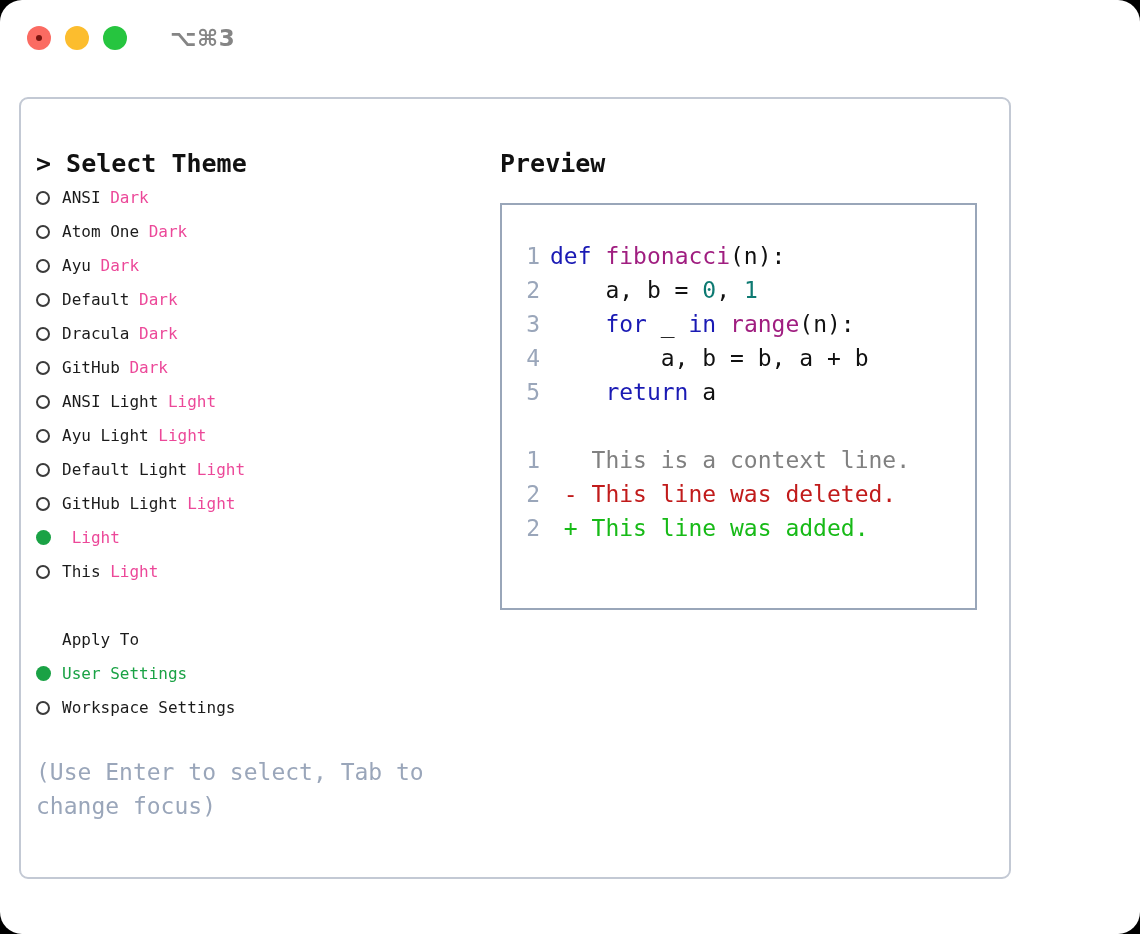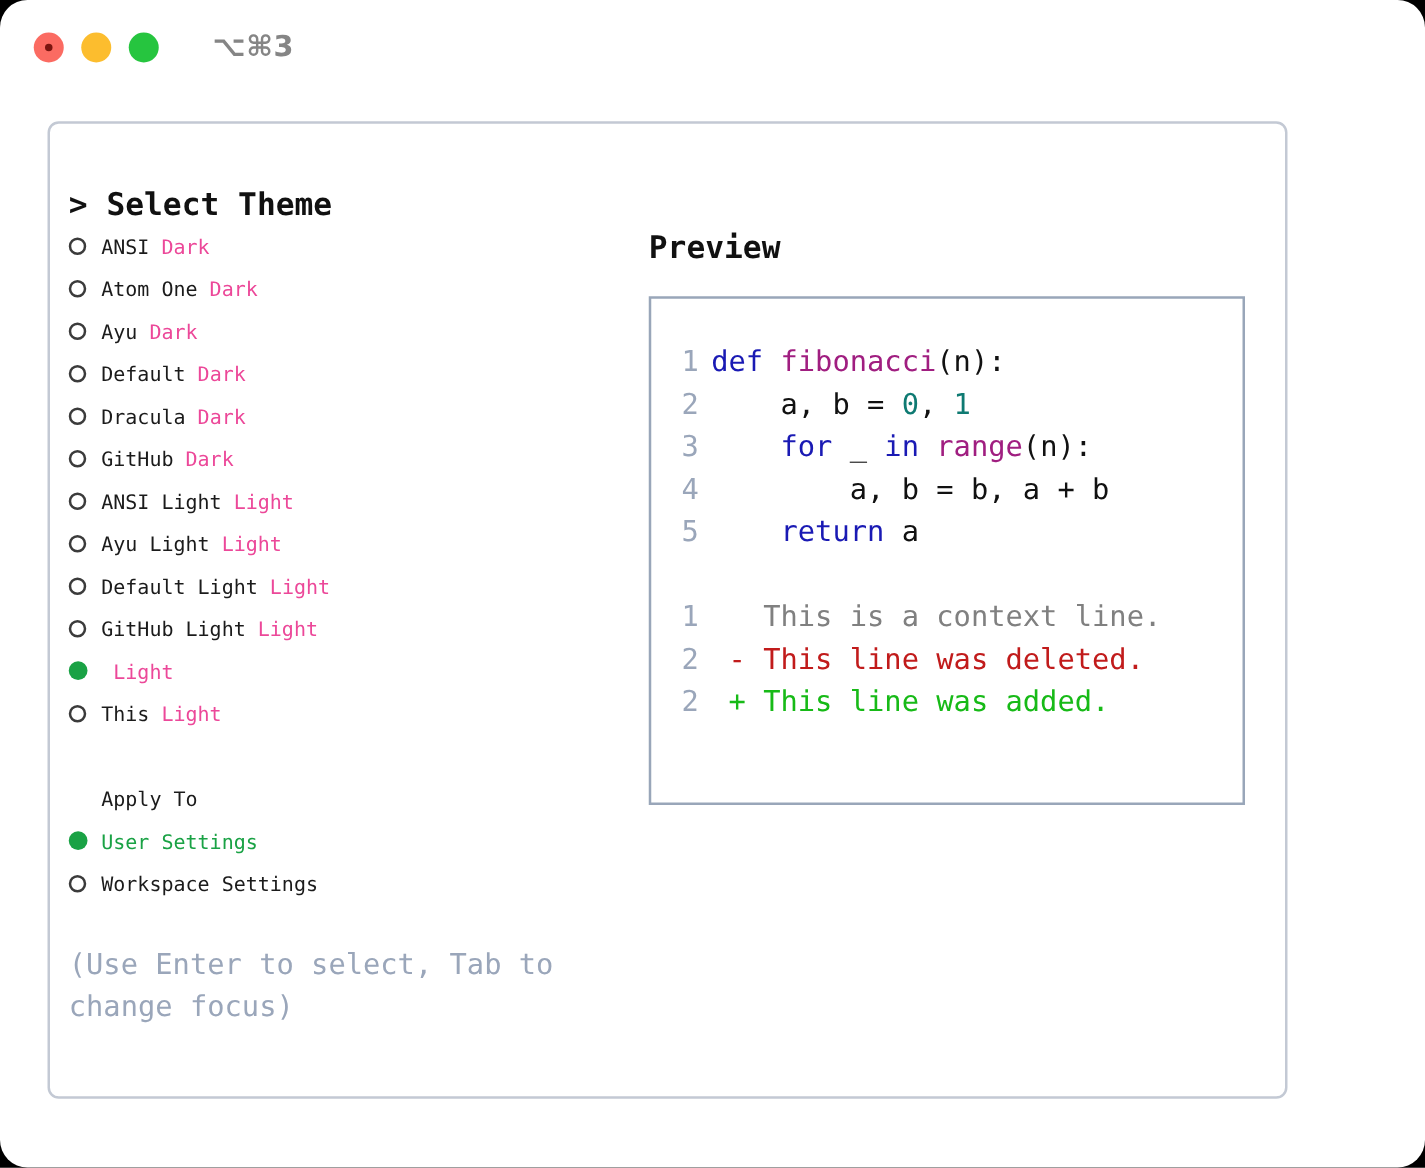--- a/index.html
+++ b/index.html
@@ -63,21 +63,21 @@
     font-size: 23px;
     font-weight: bold;
     color: #858585;
     letter-spacing: 0.5px;
     font-family: "DejaVu Sans", sans-serif;
   }
 
   
   #main-panel {
     position: absolute;
-    left: 38px;
+    left: 19px;
     top: 97px;
     width: 992px;
     height: 782px;
     border: 2px solid #c3c9d4;
     border-radius: 9px;
     box-sizing: border-box;
     background: #ffffff;
   }
 
   
@@ -152,21 +152,20 @@
     color: #9aa6ba;
     width: 420px;
   }
 
   
   #preview-column {
     position: absolute;
     left: 479px;
     top: 48px;
     width: 500px;
-    margin-top: 34px;
   }
   #preview-title {
     font-size: 25px;
     font-weight: bold;
     color: #111111;
     height: 34px;
     line-height: 34px;
   }
   #code-panel {
     margin-top: 22px;

